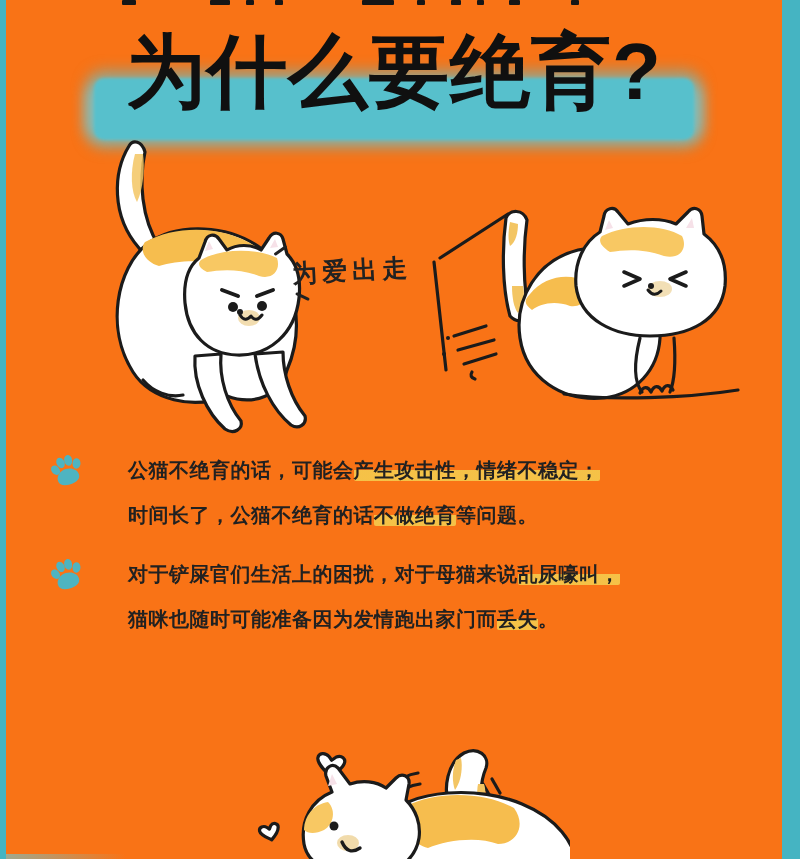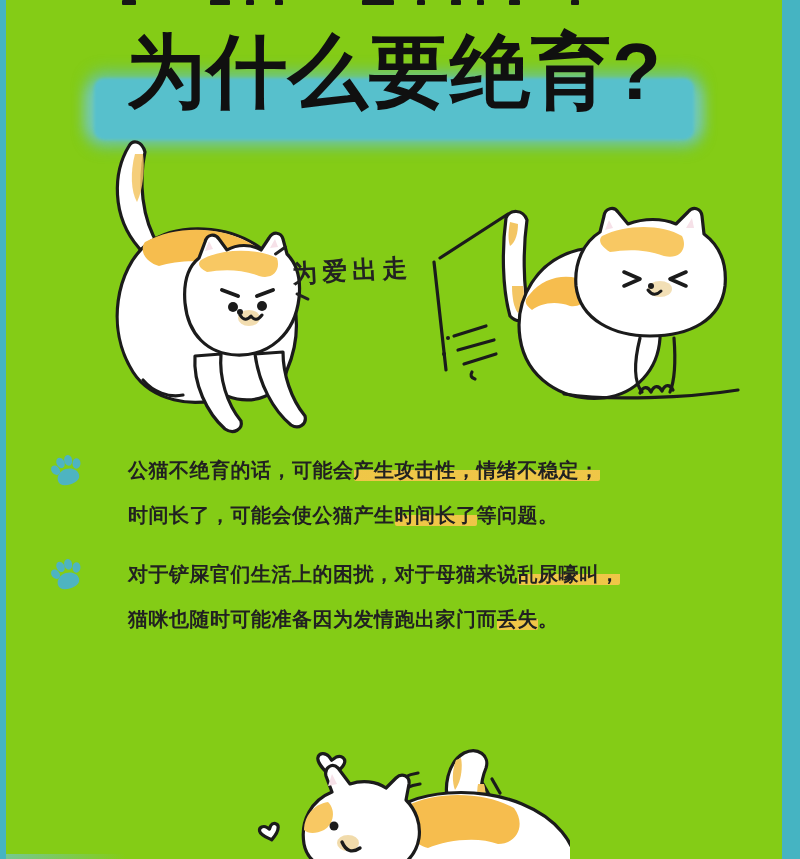--- a/index.html
+++ b/index.html
@@ -5,21 +5,21 @@
   :root{
     --teal:#45b4c2;
     --band:#57c0cc;
     --yellow:rgba(245,198,74,.95);
     --paw:#4eb4c1;
     --ink:#1b1b1b;
   }
   *{margin:0;padding:0;box-sizing:border-box;}
   html,body{background:#fff;}
   body{font-family:"Liberation Sans", sans-serif;}
-  #page{position:relative;width:800px;height:859px;background:#84cc16;overflow:hidden;}
+  #page{position:relative;width:800px;height:859px;background:#f97316;overflow:hidden;}
 
   .border-left{position:absolute;left:0;top:0;width:6px;height:859px;background:var(--teal);}
   .border-right{position:absolute;right:0;top:0;width:18px;height:859px;background:var(--teal);}
   .border-bottom-sliver{position:absolute;left:6px;bottom:0;width:120px;height:5px;
     background:linear-gradient(to right, rgba(110,198,209,.65), rgba(110,198,209,0));}
 
   .topmarks span{position:absolute;top:0;height:5px;background:#161616;border-radius:1px;display:block;}
 
   .title-wrap{position:absolute;top:20px;left:6px;right:18px;height:115px;text-align:center;}
   .band-soft{position:absolute;top:62px;left:50%;transform:translateX(-50%);width:616px;height:58px;
@@ -137,21 +137,21 @@
     <g fill="var(--paw)" transform="rotate(-18 18 18)">
       <ellipse cx="8" cy="15" rx="4" ry="5.2" transform="rotate(-22 8 15)"></ellipse>
       <ellipse cx="15" cy="9.5" rx="4" ry="5.4" transform="rotate(-8 15 9.5)"></ellipse>
       <ellipse cx="23" cy="9.5" rx="4" ry="5.4" transform="rotate(8 23 9.5)"></ellipse>
       <ellipse cx="30" cy="15" rx="4" ry="5.2" transform="rotate(22 30 15)"></ellipse>
       <path d="M18,17 C24,17 29,21 29,26 C29,31 24,33 18,33 C12,33 7,31 7,26 C7,21 12,17 18,17 Z"></path>
     </g>
   </svg>
         <div class="bullet-text">
           <span class="line"><span>公猫不绝育的话，可能会</span><span class="hl">产生攻击性，情绪不稳定；</span></span>
-          <span class="line"><span>时间长了，可能会使公猫产生</span><span class="hl">时间长了</span><span>等问题。</span></span>
+          <span class="line"><span>时间长了，公猫不绝育的话</span><span class="hl">不做绝育</span><span>等问题。</span></span>
         </div>
       </div>
       <div class="bullet">
         <svg class="paw" width="36" height="36" viewBox="0 0 36 36">
     <g fill="var(--paw)" transform="rotate(-18 18 18)">
       <ellipse cx="8" cy="15" rx="4" ry="5.2" transform="rotate(-22 8 15)"></ellipse>
       <ellipse cx="15" cy="9.5" rx="4" ry="5.4" transform="rotate(-8 15 9.5)"></ellipse>
       <ellipse cx="23" cy="9.5" rx="4" ry="5.4" transform="rotate(8 23 9.5)"></ellipse>
       <ellipse cx="30" cy="15" rx="4" ry="5.2" transform="rotate(22 30 15)"></ellipse>
       <path d="M18,17 C24,17 29,21 29,26 C29,31 24,33 18,33 C12,33 7,31 7,26 C7,21 12,17 18,17 Z"></path>

